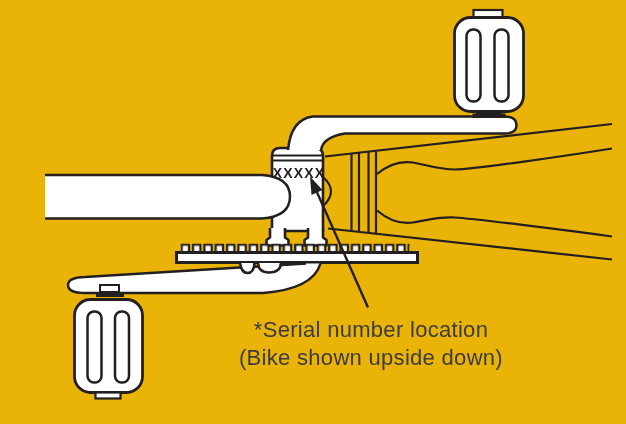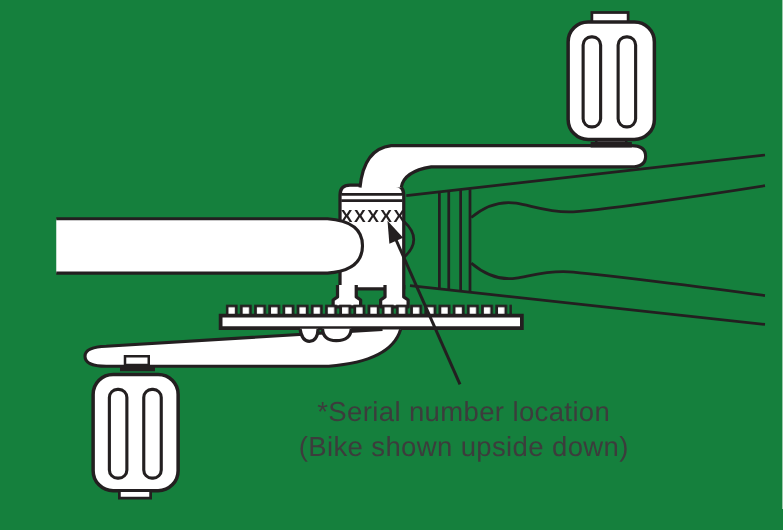--- a/index.html
+++ b/index.html
@@ -1,19 +1,19 @@
 <!DOCTYPE html>
 <html><head>
 <meta charset="utf-8">
 <style>
   html,body{margin:0;padding:0;background:#ffffff;}
   .canvas{
     position:relative;
     width:626px;height:424px;
-    background:#15803d;
+    background:#eab308;
     overflow:hidden;
     font-family:"Liberation Sans", sans-serif;
   }
   svg{display:block;}
   .ln{fill:none;stroke:#231f20;stroke-width:2.5;stroke-linejoin:round;}
   .thin{fill:none;stroke:#231f20;stroke-width:2.2;stroke-linejoin:round;}
   .fw{fill:#ffffff;stroke:#231f20;stroke-width:2.6;stroke-linejoin:round;}
   .fill-only{fill:#ffffff;stroke:none;}
   .solid{fill:#231f20;stroke:none;}
   .serial-text{

